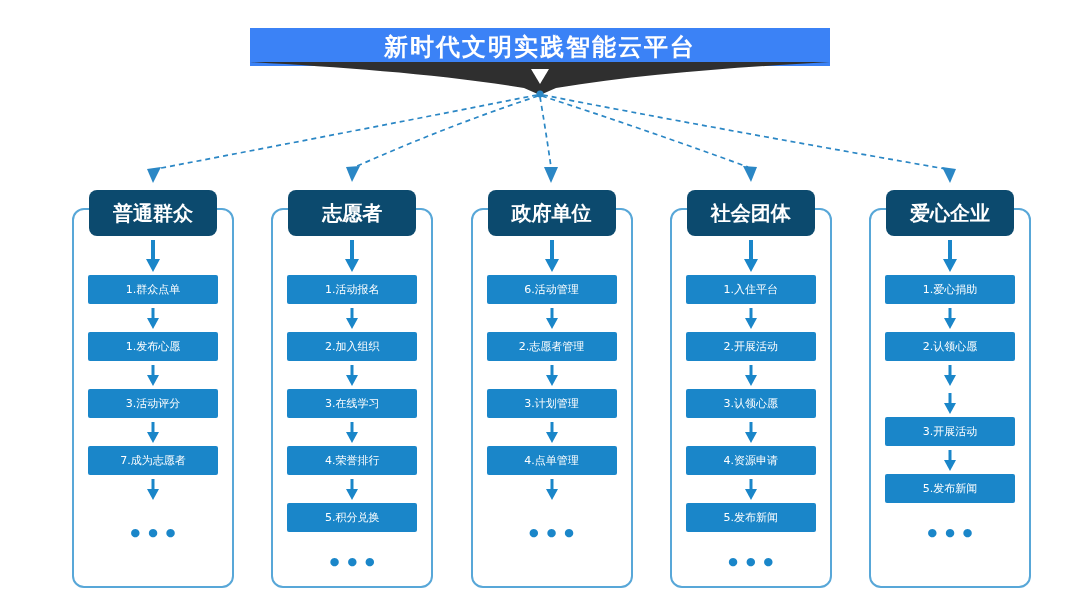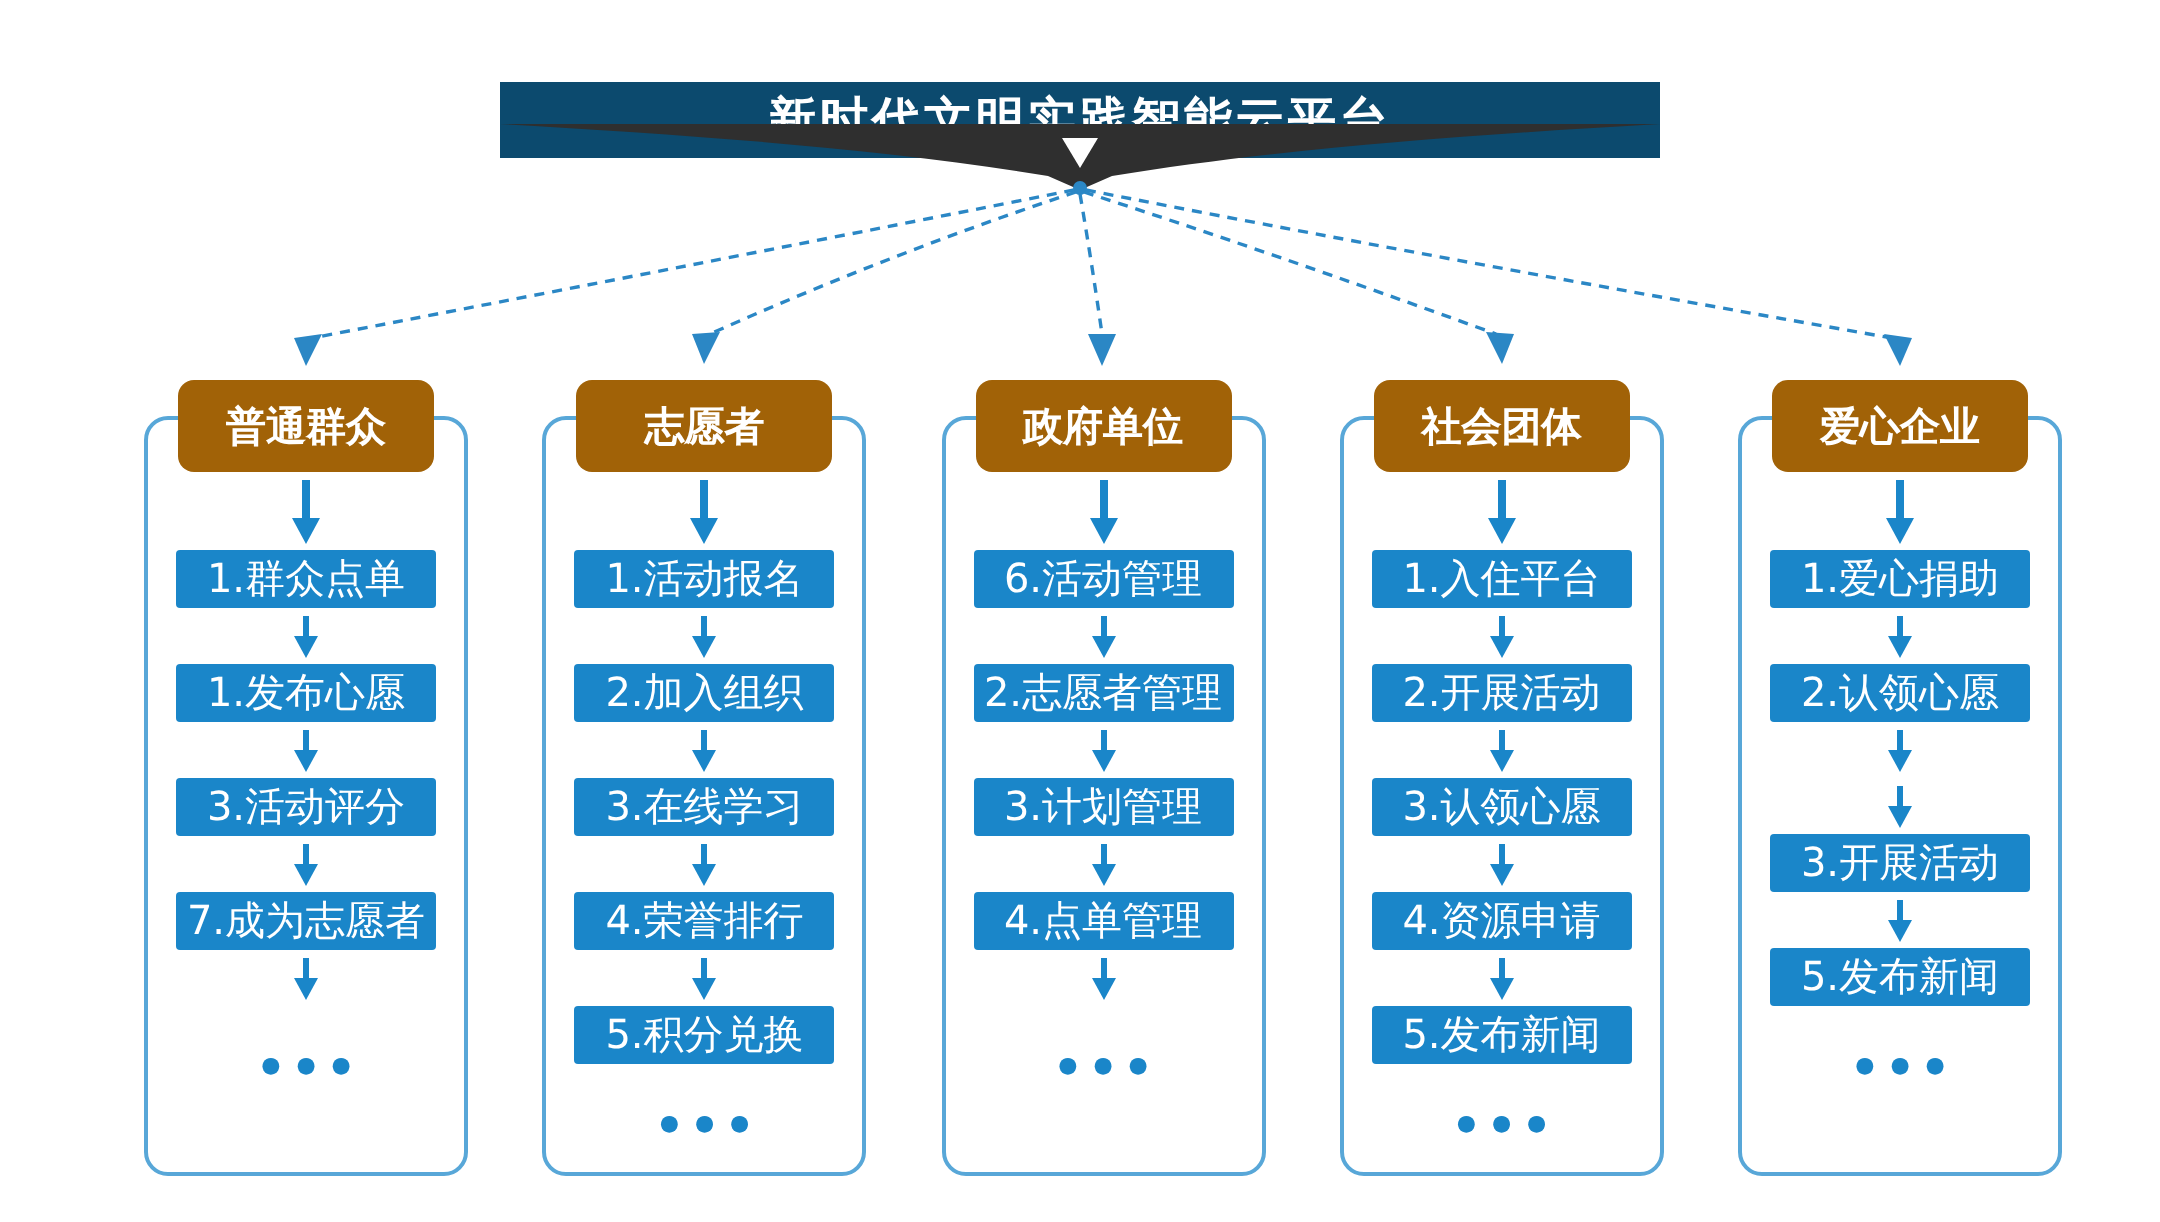--- a/index.html
+++ b/index.html
@@ -3,49 +3,49 @@
 <meta charset="utf-8">
 <style>
   html,body{margin:0;padding:0;background:#ffffff;}
   .canvas{
     position:relative;width:1080px;height:611px;background:#ffffff;
     font-family:"DejaVu Sans","Liberation Sans",sans-serif;overflow:hidden;
   }
   
   .banner{
     position:absolute;left:250px;top:28px;width:580px;height:38px;
-    background:#0c4a6e;display:flex;align-items:center;justify-content:center;margin-top:13px;
+    background:#3b82f6;display:flex;align-items:center;justify-content:center;
   }
   .banner span{
     color:#ffffff;font-size:24px;font-weight:bold;letter-spacing:2px;white-space:nowrap;
   }
   
   .connectors{position:absolute;left:0;top:0;width:1080px;height:200px;}
   
   .columns{
     position:absolute;left:70px;top:190px;width:963px;height:400px;
     display:flex;justify-content:space-between;
   }
   .column{position:relative;width:166px;display:flex;flex-direction:column;align-items:center;}
   .outline{
     position:absolute;left:2px;right:2px;top:18px;height:376px;
     border:2px solid #58a7d8;border-radius:12px;background:transparent;
   }
   .colheader{
     position:relative;z-index:2;width:128px;height:46px;border-radius:8px;
-    background:#a16207;display:flex;align-items:center;justify-content:center;
+    background:#0c4a6e;display:flex;align-items:center;justify-content:center;
   }
   .colheader span{color:#fff;font-size:20px;font-weight:bold;white-space:nowrap;}
   .long-arrow{position:relative;z-index:1;height:39px;display:flex;align-items:center;justify-content:center;}
   .small-arrow{position:relative;z-index:1;height:28px;display:flex;align-items:center;justify-content:center;}
   .step{
     position:relative;z-index:1;width:130px;height:29px;border-radius:2px;
     background:#1a86c9;display:flex;align-items:center;justify-content:center;
   }
-  .step span{color:#fff;font-size:20px;white-space:nowrap;}
+  .step span{color:#fff;font-size:11px;white-space:nowrap;}
   .dots{
     position:relative;z-index:1;margin-top:22px;height:14px;
     color:#1a86c9;font-size:11px;font-weight:bold;letter-spacing:8px;
     display:flex;align-items:center;justify-content:center;padding-left:8px;
   }
 </style>
 </head>
 <body>
 
 <div class="canvas">

